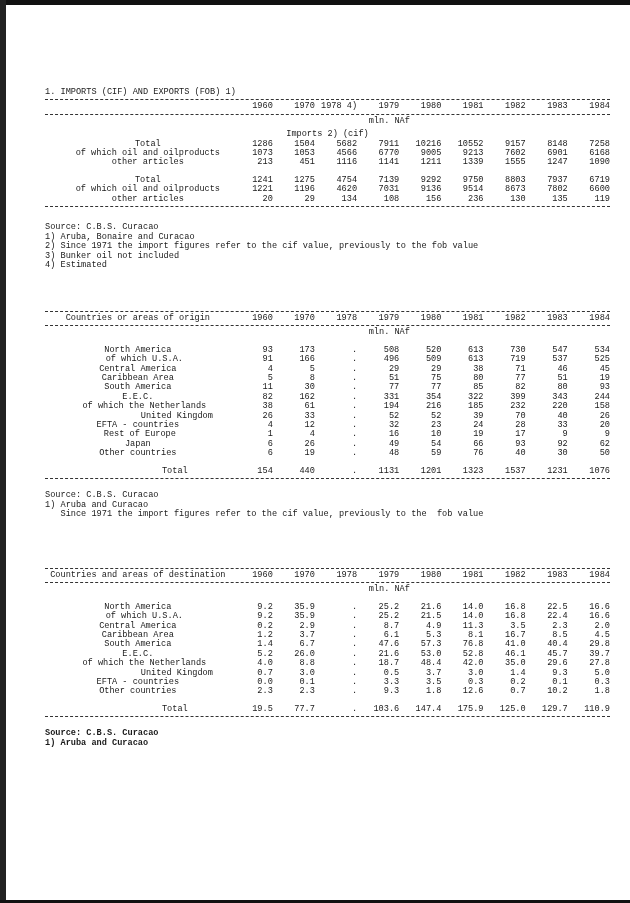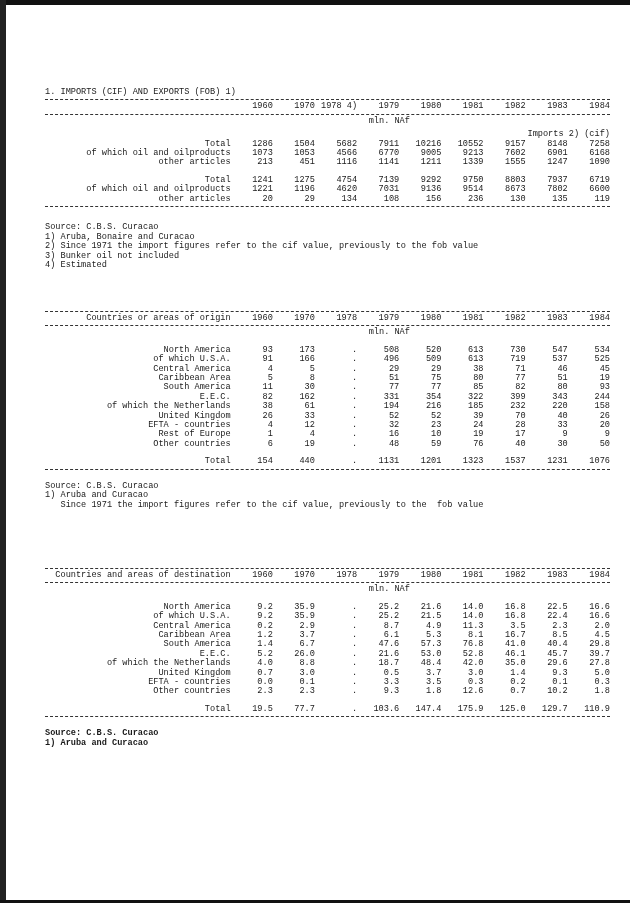--- a/index.html
+++ b/index.html
@@ -7,21 +7,21 @@
        font-family:"Liberation Mono","DejaVu Sans Mono",monospace;color:#1a1a1a;}
   .topbar{position:absolute;left:0;top:0;width:630px;height:5px;background:#111;}
   .leftbar{position:absolute;left:0;top:0;width:6px;height:903px;background:#222;}
   .bottombar{position:absolute;left:0;bottom:0;width:630px;height:3px;background:#111;}
   .section{position:absolute;left:45px;width:565px;font-size:8.6px;line-height:9.4px;}
   .title{white-space:pre;}
   .dash{height:0;border-top:1px dashed #333;margin:2px 0;}
   table{border-collapse:collapse;width:565px;font-size:8.6px;}
   td{padding:0;line-height:9.4px;white-space:pre;}
   td.num{text-align:right;}
-  td.lab{text-align:right;}
+  td.lab{text-align:center;}
   .unit{text-align:center;}
   .notes{white-space:pre;font-size:8.6px;line-height:9.6px;}
   .bold{font-weight:bold;}
   .pageno{position:absolute;left:308px;top:930px;font-family:"DejaVu Sans",sans-serif;font-weight:bold;font-size:13px;}
 </style>
 </head>
 <body>
 
 <div class="topbar"></div>
 <div class="leftbar"></div>
@@ -291,20 +291,32 @@
           <td class="num">4</td>
           <td class="num">.</td>
           <td class="num">16</td>
           <td class="num">10</td>
           <td class="num">19</td>
           <td class="num">17</td>
           <td class="num">9</td>
           <td class="num">9</td>
         </tr>
         <tr>
+          <td class="lab" style="padding-left: 0px;">Japan</td>
+          <td class="num">6</td>
+          <td class="num">26</td>
+          <td class="num">.</td>
+          <td class="num">49</td>
+          <td class="num">54</td>
+          <td class="num">66</td>
+          <td class="num">93</td>
+          <td class="num">92</td>
+          <td class="num">62</td>
+        </tr>
+        <tr>
           <td class="lab" style="padding-left: 0px;">Other countries</td>
           <td class="num">6</td>
           <td class="num">19</td>
           <td class="num">.</td>
           <td class="num">48</td>
           <td class="num">59</td>
           <td class="num">76</td>
           <td class="num">40</td>
           <td class="num">30</td>
           <td class="num">50</td>

